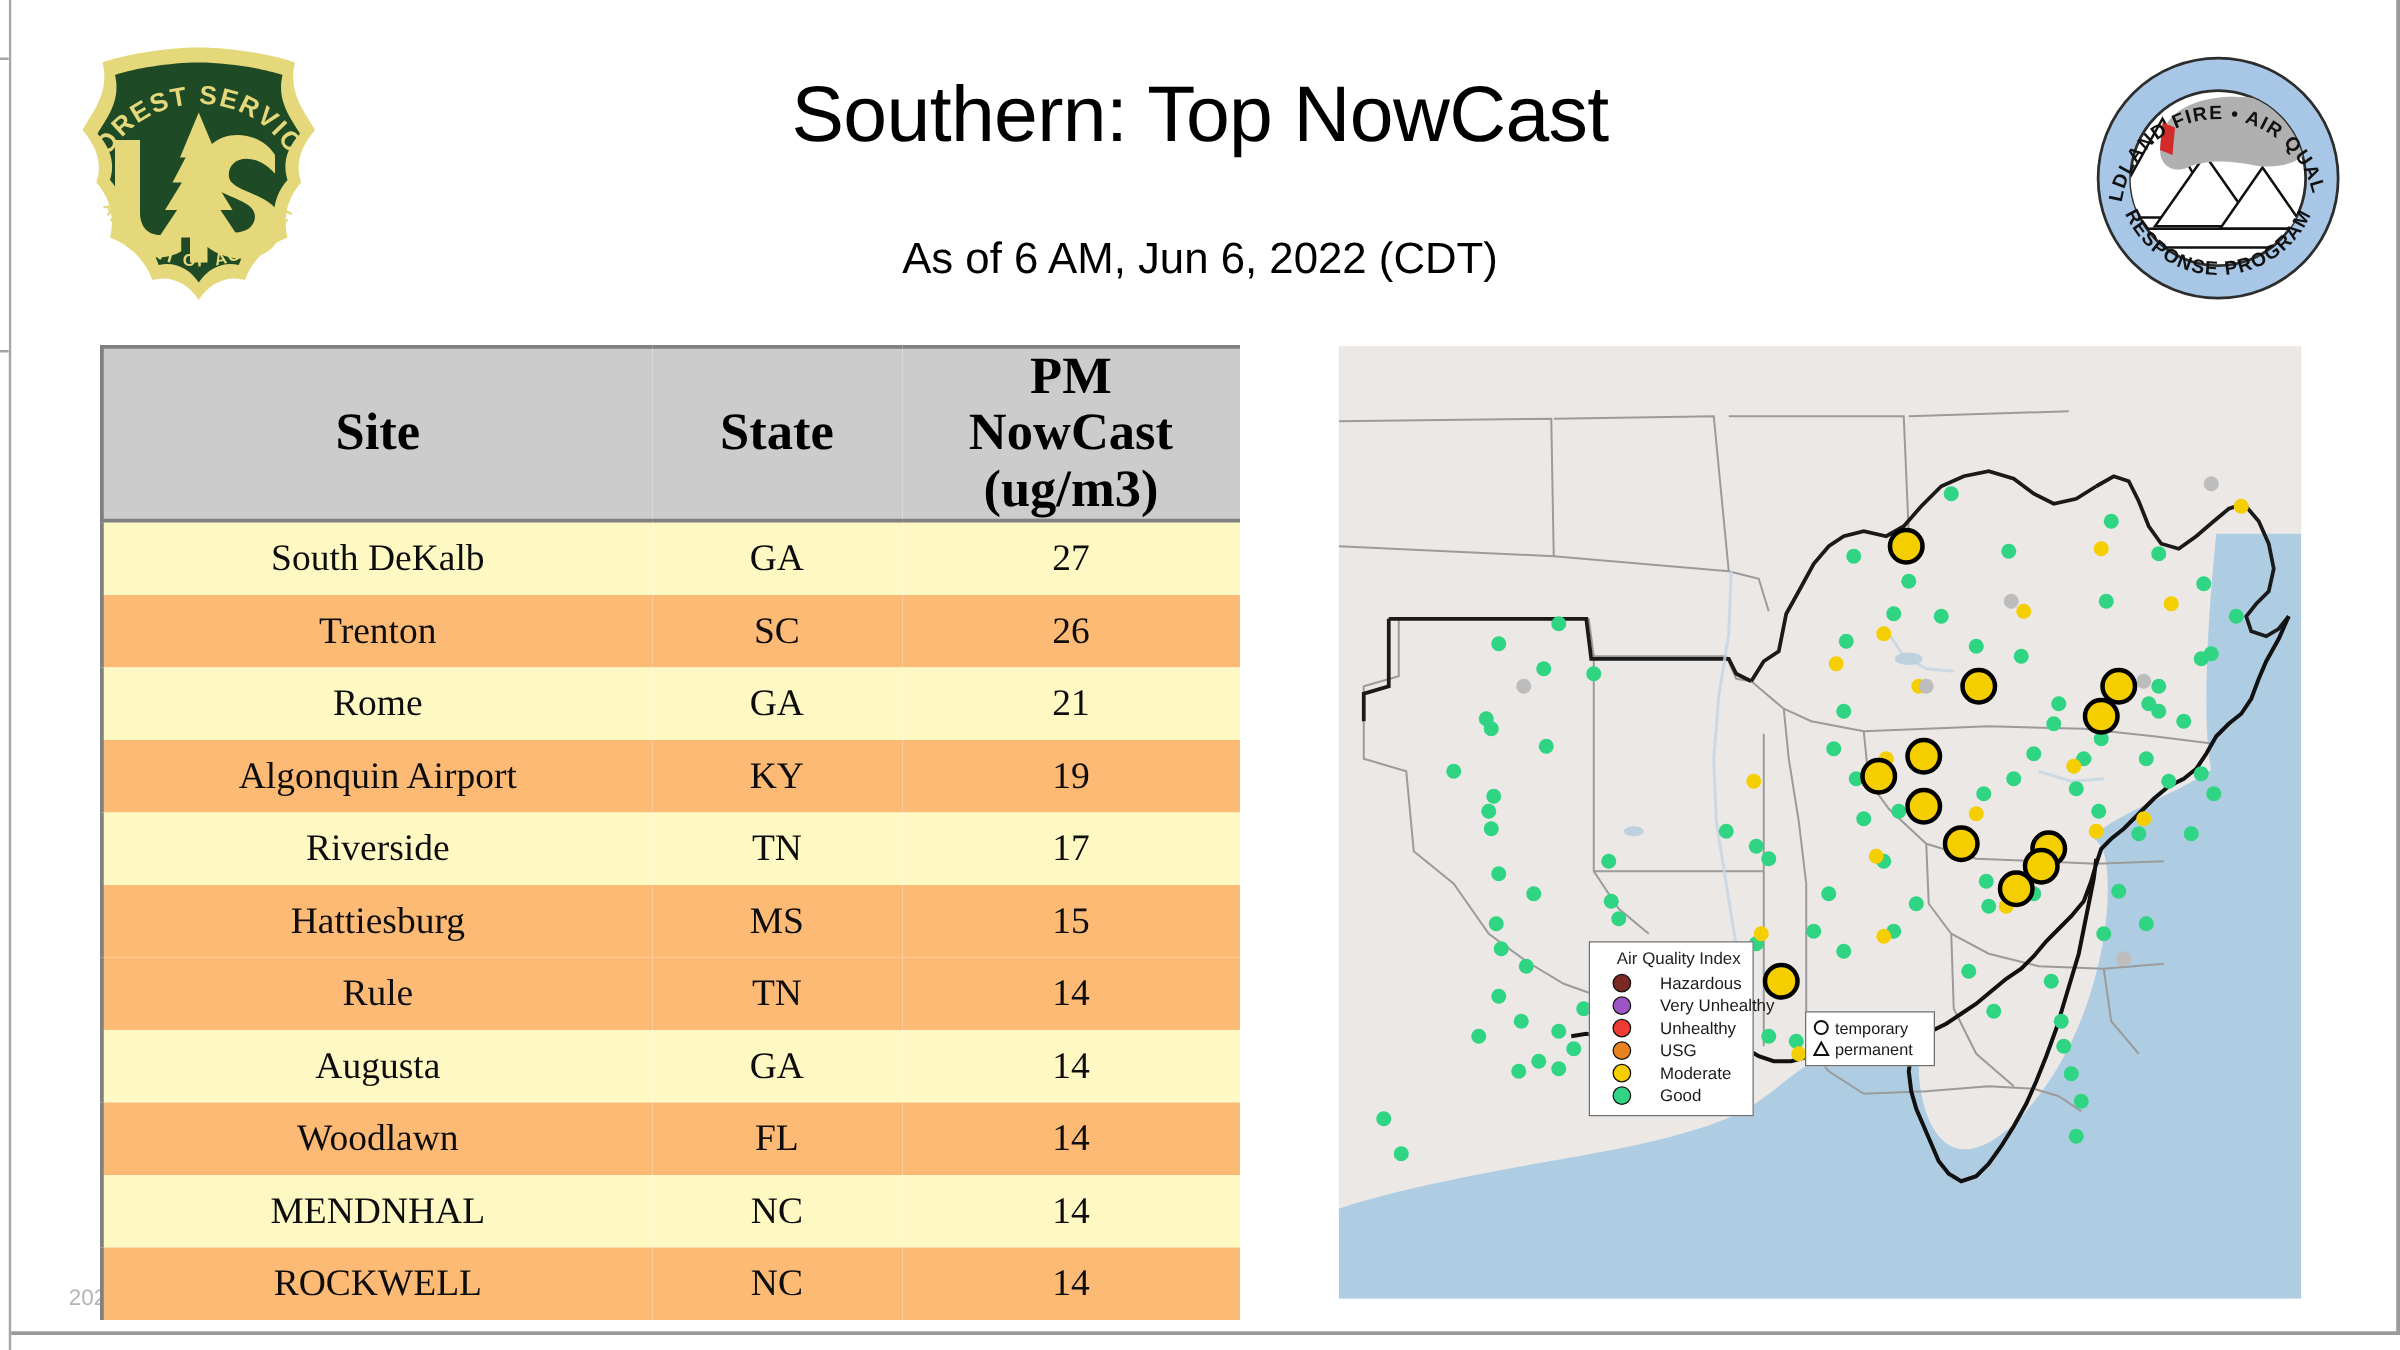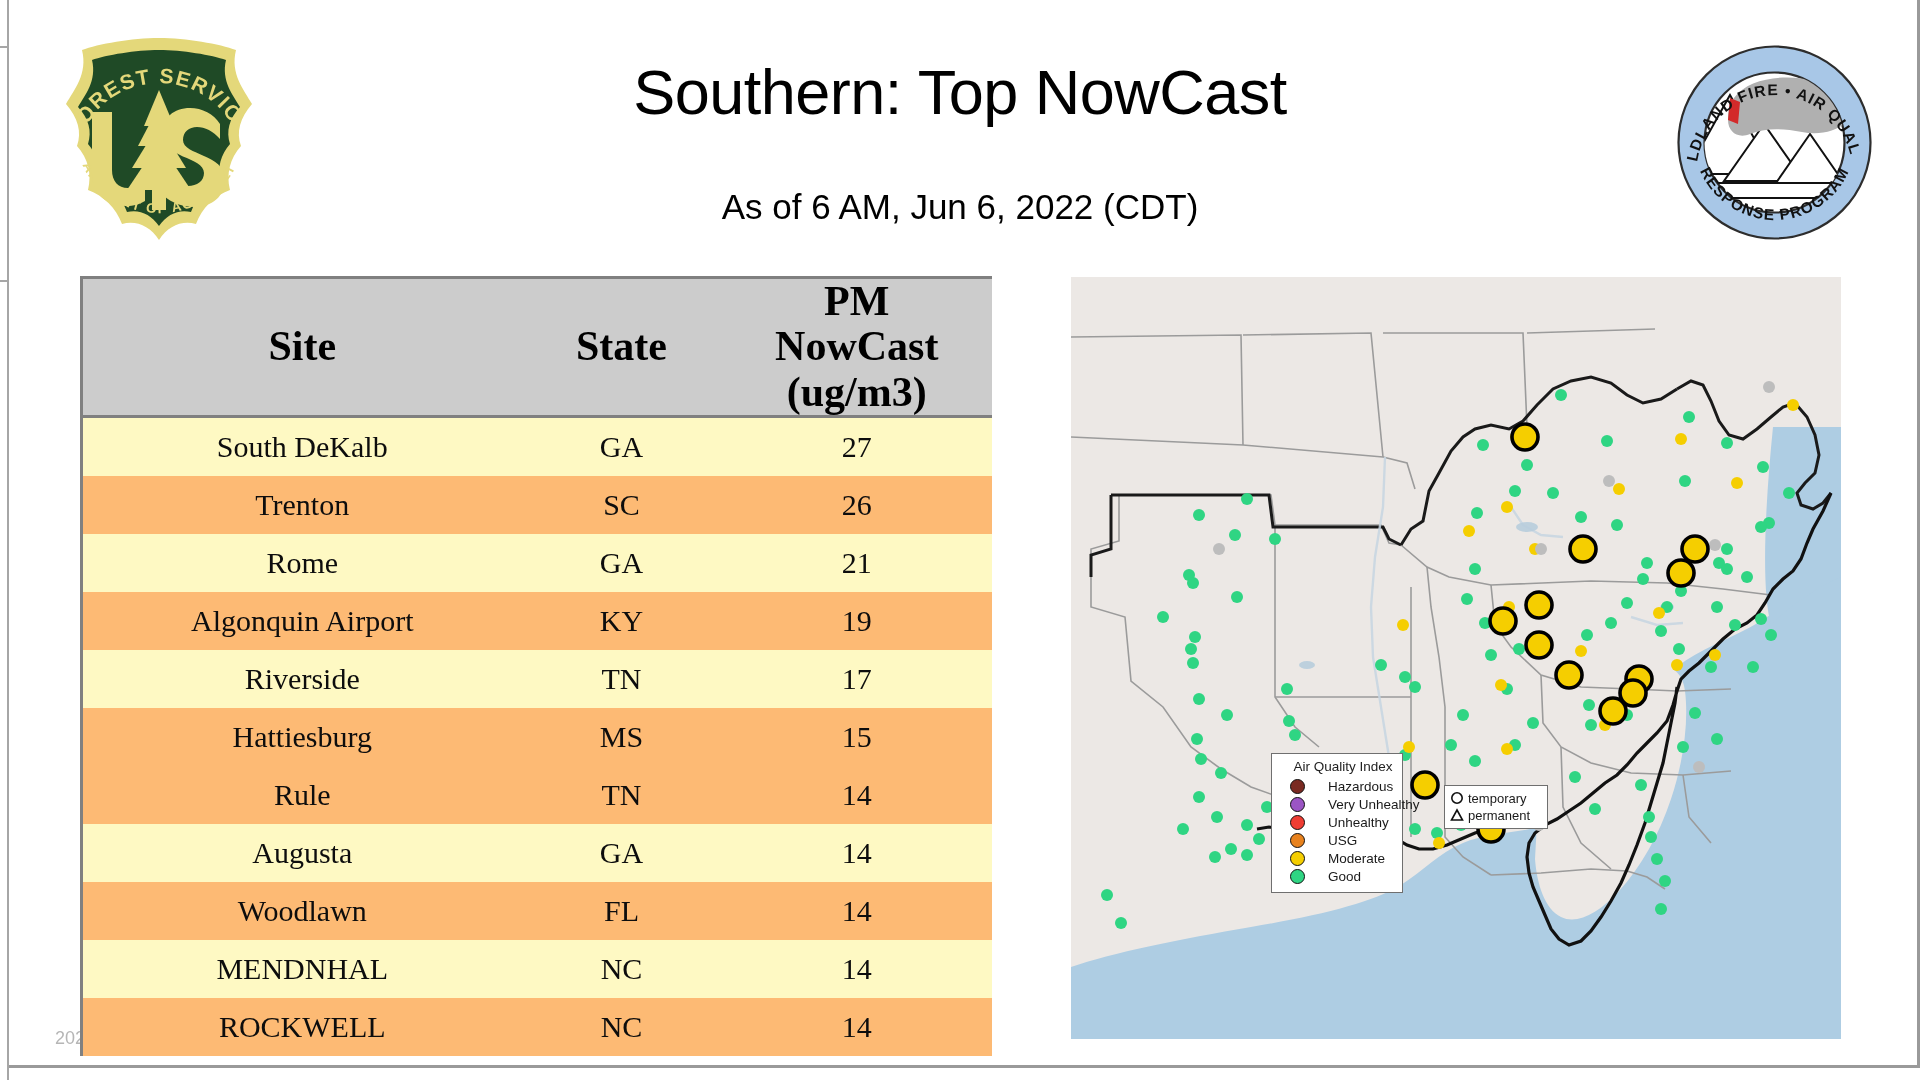--- a/index.html
+++ b/index.html
@@ -183,21 +183,21 @@
     flex: 0 0 auto;
   }
   .legend-aqi .legend-label {
     font-size: 13.5px;
     color: #1a1a1a;
     white-space: nowrap;
   }
 
   .legend-site {
     position: absolute;
-    left: 373px; top: 508px;
+    left: 373px; top: 532px;
     width: 104px;
     background: #ffffff;
     border: 1px solid #6f6f6f;
     padding: 4px 5px;
     box-sizing: border-box;
     font-family: "Liberation Sans", sans-serif;
   }
   .legend-site .ls-row {
     display: flex; align-items: center; gap: 4px; height: 17px;
   }

